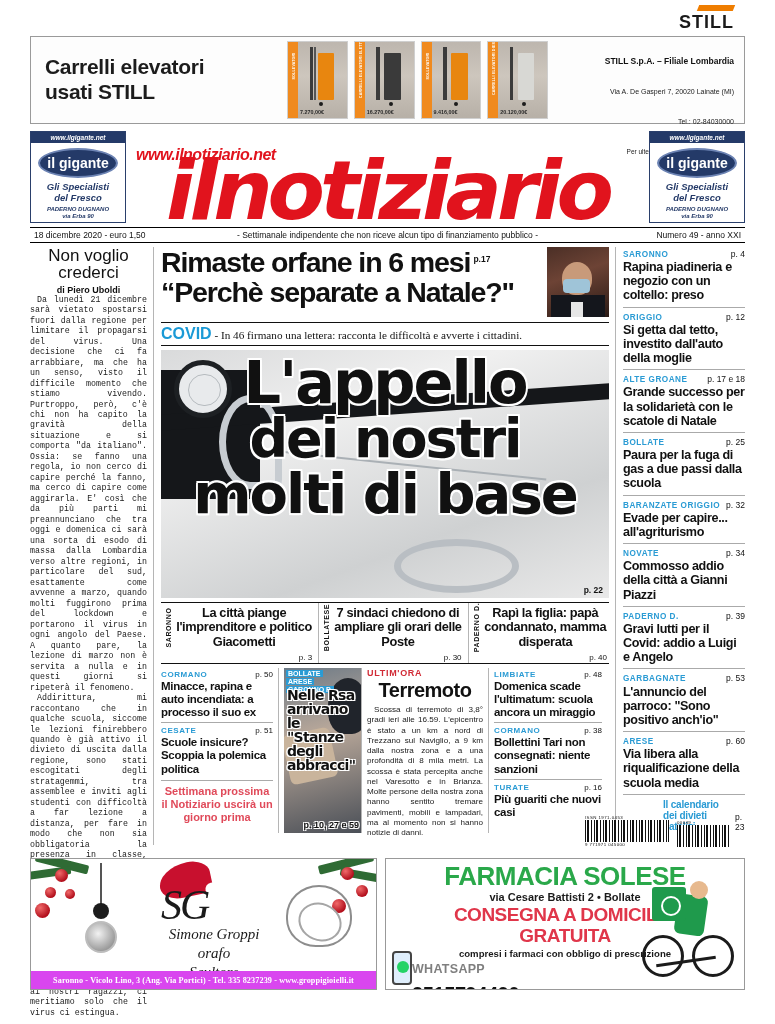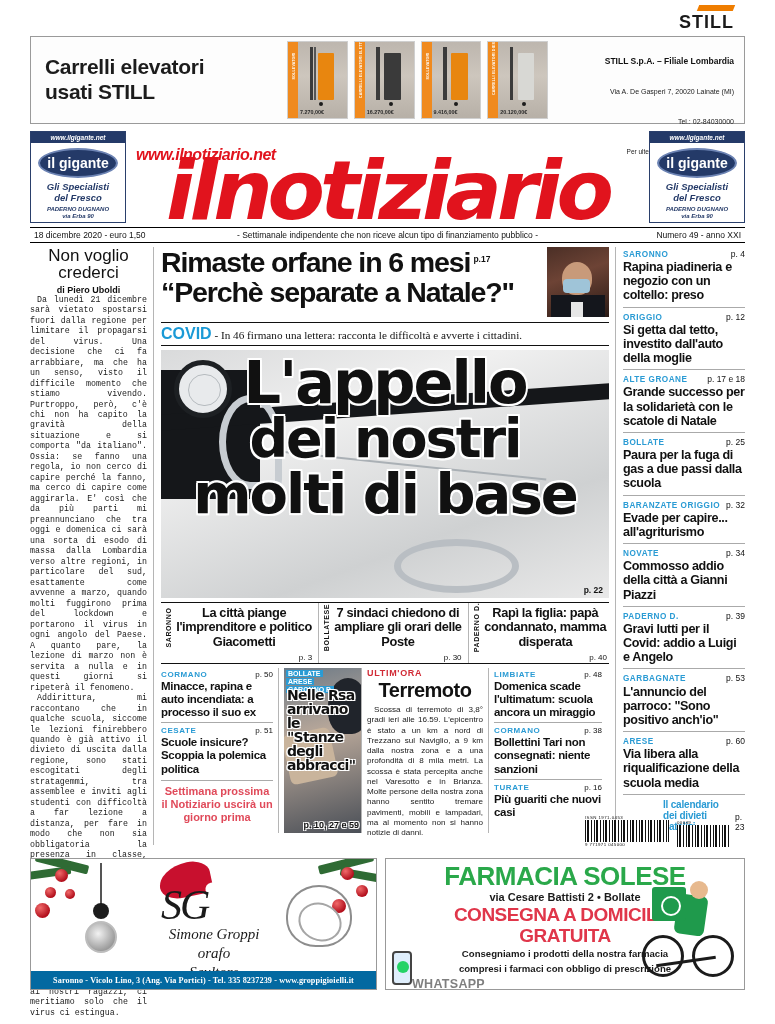--- a/index.html
+++ b/index.html
@@ -198,21 +198,21 @@
       font-size:42px; color:#1a1a1a; letter-spacing:-2px; }
   .gr-name { position:absolute; left:118px; top:66px; width:130px; text-align:center;
       font-family:"Liberation Serif", serif; font-style:italic; font-size:15px; color:#1a1a1a; line-height:1.25; }
   .gr-neck { position:absolute; left:48px; top:4px; width:44px; height:100px; }
   .gr-chain { position:absolute; left:21px; top:0; width:1.5px; height:44px; background:#555; }
   .gr-bead { position:absolute; left:14px; top:40px; width:16px; height:16px; border-radius:50%; background:#1c1c1c; }
   .gr-pend { position:absolute; left:6px; top:58px; width:32px; height:32px; border-radius:50%;
       background:radial-gradient(circle at 40% 38%, #f2f2f2, #9a9a9a 72%); border:2px solid #bdbdbd; }
   .gr-ring { position:absolute; right:24px; top:26px; width:66px; height:62px; border:2px solid #8d8d8d; border-radius:50% 50% 45% 45%; }
   .gr-ring2 { position:absolute; right:34px; top:44px; width:44px; height:38px; border:2px solid #a6a6a6; border-radius:50%; transform:rotate(22deg); }
-  .gr-bar { position:absolute; left:0; right:0; bottom:0; height:18px; background:#0369a1; color:#fff;
+  .gr-bar { position:absolute; left:0; right:0; bottom:0; height:18px; background:#d946ef; color:#fff;
       display:flex; align-items:center; justify-content:center; font-family:"Liberation Serif", serif;
       font-size:8.2px; font-weight:bold; letter-spacing:.1px; }
 
   .ad-farm { position:absolute; left:385px; top:858px; width:360px; height:132px; border:1px solid #999; background:#fff; overflow:hidden; }
   .fa-title { text-align:center; font-size:26px; font-weight:bold; color:#2aa84a; letter-spacing:-.5px; margin-top:2px;
       font-family:"Liberation Sans", sans-serif; }
   .fa-sub { text-align:center; font-size:11px; font-weight:bold; color:#1a1a1a; margin-top:-1px; }
   .fa-big { text-align:center; font-size:19px; font-weight:bold; color:#e0364a; line-height:1.0; margin-top:2px; letter-spacing:-.5px;}
   .fa-p { text-align:center; font-size:9.6px; font-weight:bold; color:#1a1a1a; line-height:1.25; margin-top:3px; }
   .fa-rows { margin-top:2px; padding-left:26px; }
@@ -604,21 +604,20 @@
     <div class="gr-ring"></div>
     <div class="gr-ring2"></div>
     <div class="gr-bar">Saronno - Vicolo Lino, 3 (Ang. Via Portici) - Tel. 335 8237239 - www.groppigioielli.it</div>
   </div>
 
   <div class="ad-farm">
     <div class="fa-title">FARMACIA SOLESE</div>
     <div class="fa-sub">via Cesare Battisti 2 • Bollate</div>
     <div class="fa-big">CONSEGNA A DOMICILIO</div>
     <div class="fa-big">GRATUITA</div>
-    <div class="fa-p">Consegniamo i prodotti della nostra farmacia</div>
     <div class="fa-p">compresi i farmaci con obbligo di prescrizione</div>
     <div class="fa-rows">
       <div class="fa-row">
         <span class="fa-lab">WHATSAPP</span>
         <span class="fa-num">3515794490</span>
       </div>
 
     </div>
     <div class="fa-phone"></div>
     <div class="fa-rider">

